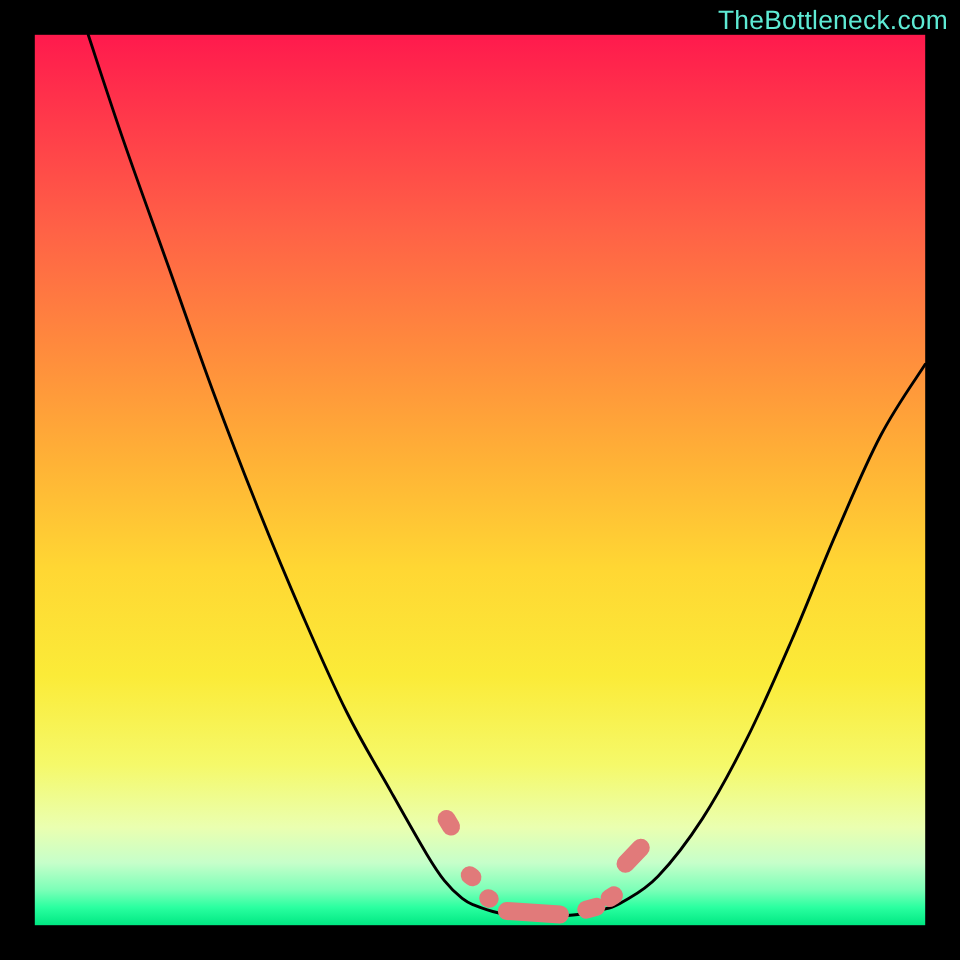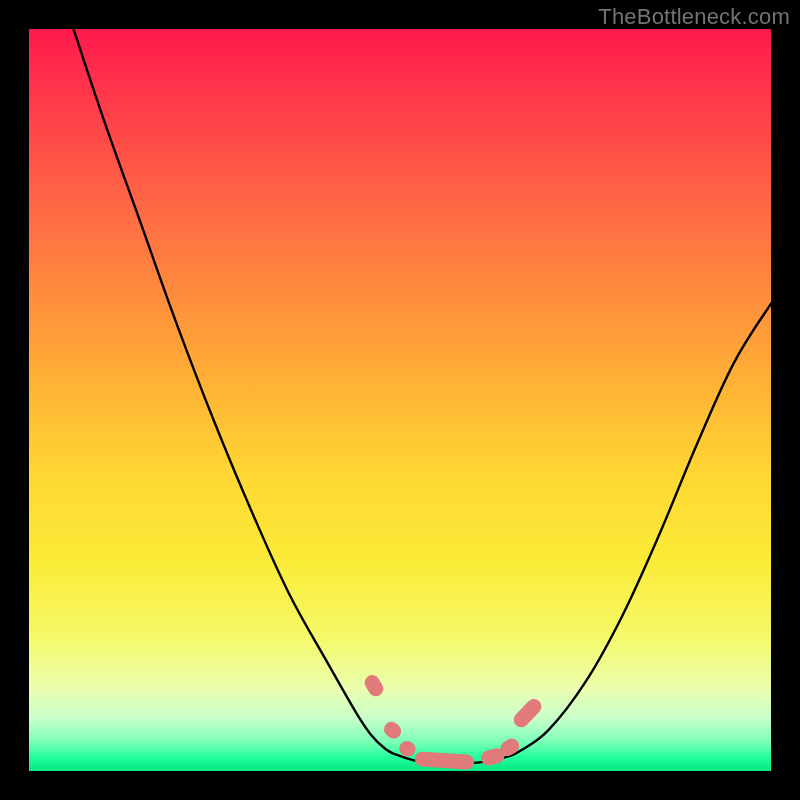--- a/index.html
+++ b/index.html
@@ -39,21 +39,21 @@
       #c6ffca 93%,
       #7dffb8 96%,
       #2affa0 98%,
       #00e882 100%
     );
   }
   .watermark {
     position: absolute;
     top: 4px;
     right: 10px;
-    color: #737373;
+    color: #5eead4;
     font-size: 22px;
     letter-spacing: 0.2px;
     user-select: none;
   }
   svg.curve {
     position: absolute;
     left: 0;
     top: 0;
     width: 742px;
     height: 742px;

